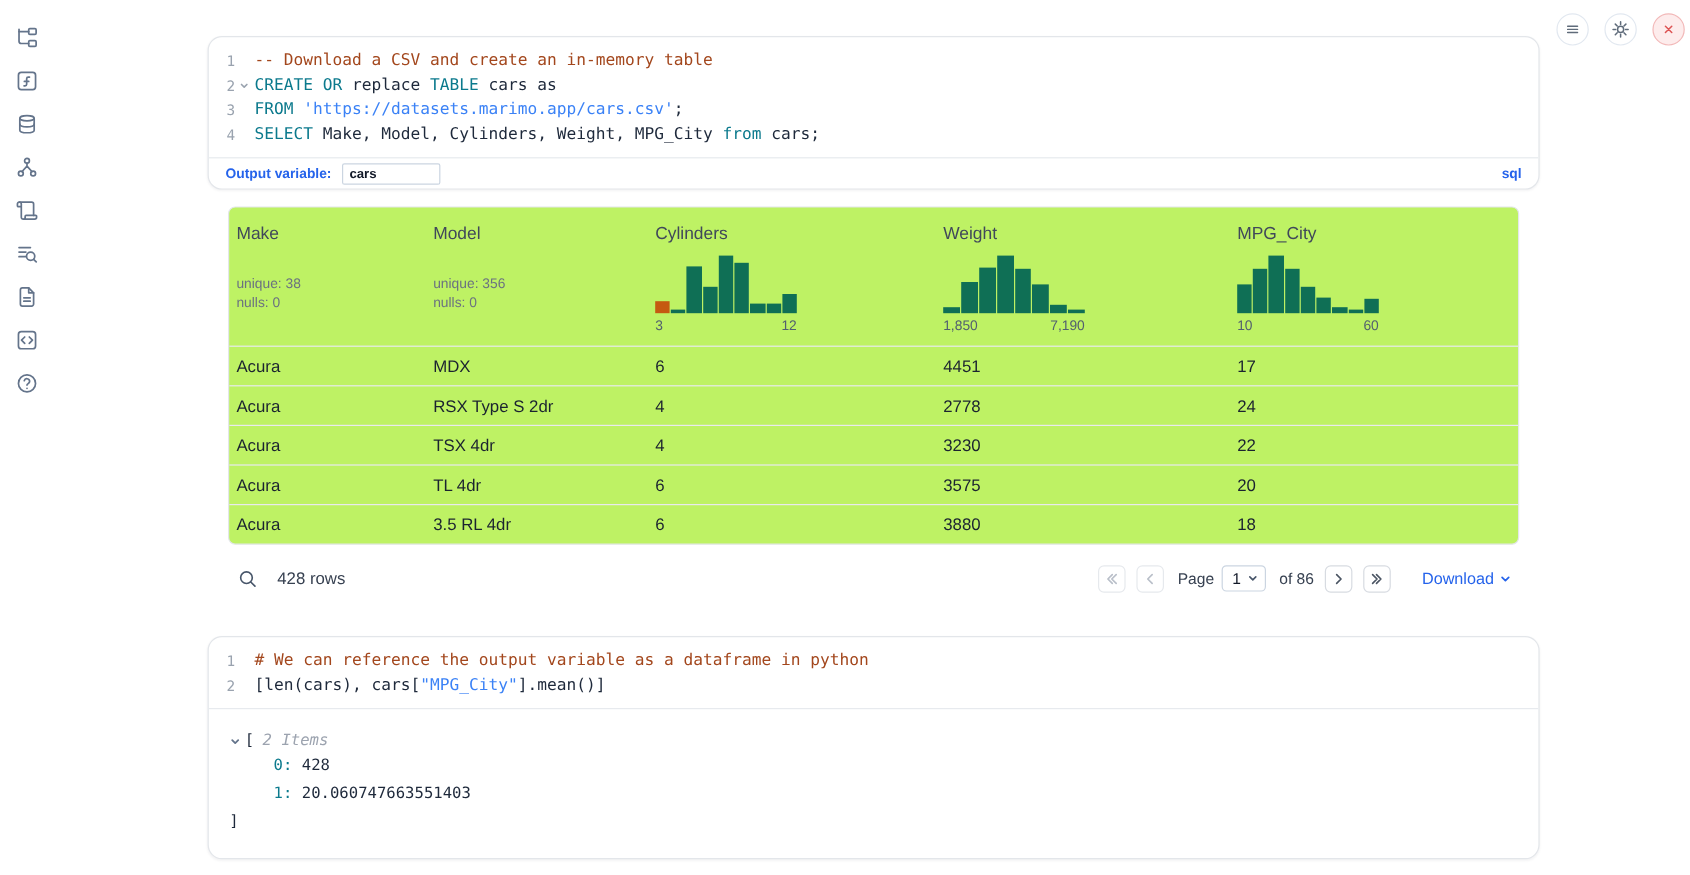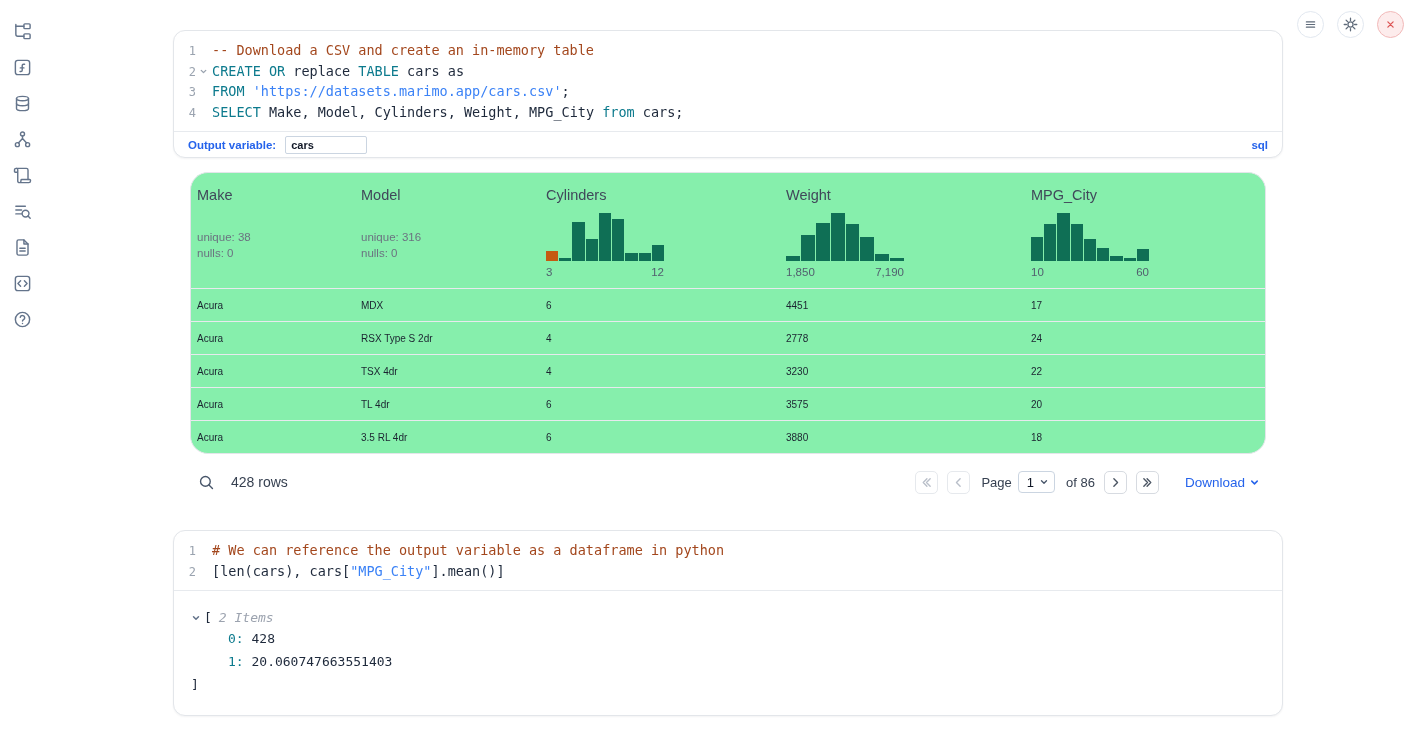--- a/index.html
+++ b/index.html
@@ -26,33 +26,33 @@
 .tok-str{color:#3b82f6}
 .tok-com{color:#a3471d}
 
 .outvar{display:flex;align-items:center;border-top:1px solid #e7eaee;padding:0 14px;height:26px}
 .outvar-label{color:#2563eb;font-size:11.5px;font-weight:700}
 .outvar-input{margin-left:9px;width:82px;height:18px;border:1px solid #cbd5e1;border-radius:2px;font-size:11px;font-weight:700;padding:0 5px;color:#111827;font-family:"Liberation Sans",sans-serif}
 .flex1{flex:1}
 .lang-badge{color:#2563eb;font-size:11.5px;font-weight:600}
 
 .output{margin:14px 17px 0 17px}
-.table-box{border:1px solid #e3e6ea;border-radius:18px;overflow:hidden;background:#86efac}
+.table-box{border:1px solid #e3e6ea;border-radius:6px;overflow:hidden;background:#bef264}
 .tgrid{display:grid;grid-template-columns:164px 185px 240px 245px 1fr}
 .hcell{padding:14px 8px 10px 6px}
 .hname{font-size:14.5px;color:#40485a}
 .hstat{font-size:11.5px;color:#6b7280}
 .hstat.first{margin-top:28px}
 .hstat + .hstat{margin-top:4px}
 .hist{display:flex;align-items:flex-end;gap:1px;height:50px;width:118px;margin-top:8px;cursor:pointer}
 .bar{flex:1;background:#0f6f55}
 .bar.hl{background:#c55a11}
 .hlabels{display:flex;justify-content:space-between;width:118px;font-size:11.5px;color:#52606f;margin-top:5px}
 .trow{border-top:1px solid #e8eaee;height:33px;align-items:center}
-.tcell{font-size:10px;color:#1b2330;padding-left:6px;overflow:hidden;white-space:nowrap}
+.tcell{font-size:14px;color:#1b2330;padding-left:6px;overflow:hidden;white-space:nowrap}
 
 .tfooter{display:flex;align-items:center;margin-top:8px;height:40px;padding:0 6px 0 8px}
 .search-btn{border:none;background:none;color:#475569;cursor:pointer;display:flex}
 .rowcount{margin-left:16px;font-size:14px;color:#374151}
 .pgbtn{width:23px;height:23px;border:1px solid #d7dbe1;background:#fff;border-radius:5px;display:flex;align-items:center;justify-content:center;color:#4b5563;cursor:pointer;margin-left:9px}
 .pgbtn.dis{color:#b9bfc9;border-color:#e6e9ed}
 .pglabel{font-size:13px;color:#374151;margin-left:11px}
 .pgselect{margin-left:6px;border:1px solid #cbd5e1;border-radius:4px;height:22px;display:inline-flex;align-items:center;padding:0 5px 0 8px;font-size:13px;color:#111827;gap:5px;cursor:pointer;background:#fff}
 .pgselect svg{color:#475569}
 .download{border:none;background:none;color:#2563eb;font-size:13.5px;margin-left:26px;display:inline-flex;align-items:center;gap:4px;cursor:pointer;font-family:inherit}
@@ -216,21 +216,21 @@
   <section class="output">
     <div class="table-box">
       <div class="tgrid" id="table-head">
           <div class="hcell">
             <div class="hname">Make</div>
             <div class="hstat first">unique: 38</div>
             <div class="hstat">nulls: 0</div>
           </div>
           <div class="hcell">
             <div class="hname">Model</div>
-            <div class="hstat first">unique: 316</div>
+            <div class="hstat first">unique: 356</div>
             <div class="hstat">nulls: 0</div>
           </div>
           <div class="hcell">
             <div class="hname">Cylinders</div>
             <div class="hist">
               <div class="bar hl" style="height: 10px;"></div>
               <div class="bar" style="height: 3px;"></div>
               <div class="bar" style="height: 39px;"></div>
               <div class="bar" style="height: 22px;"></div>
               <div class="bar" style="height: 48px;"></div>

